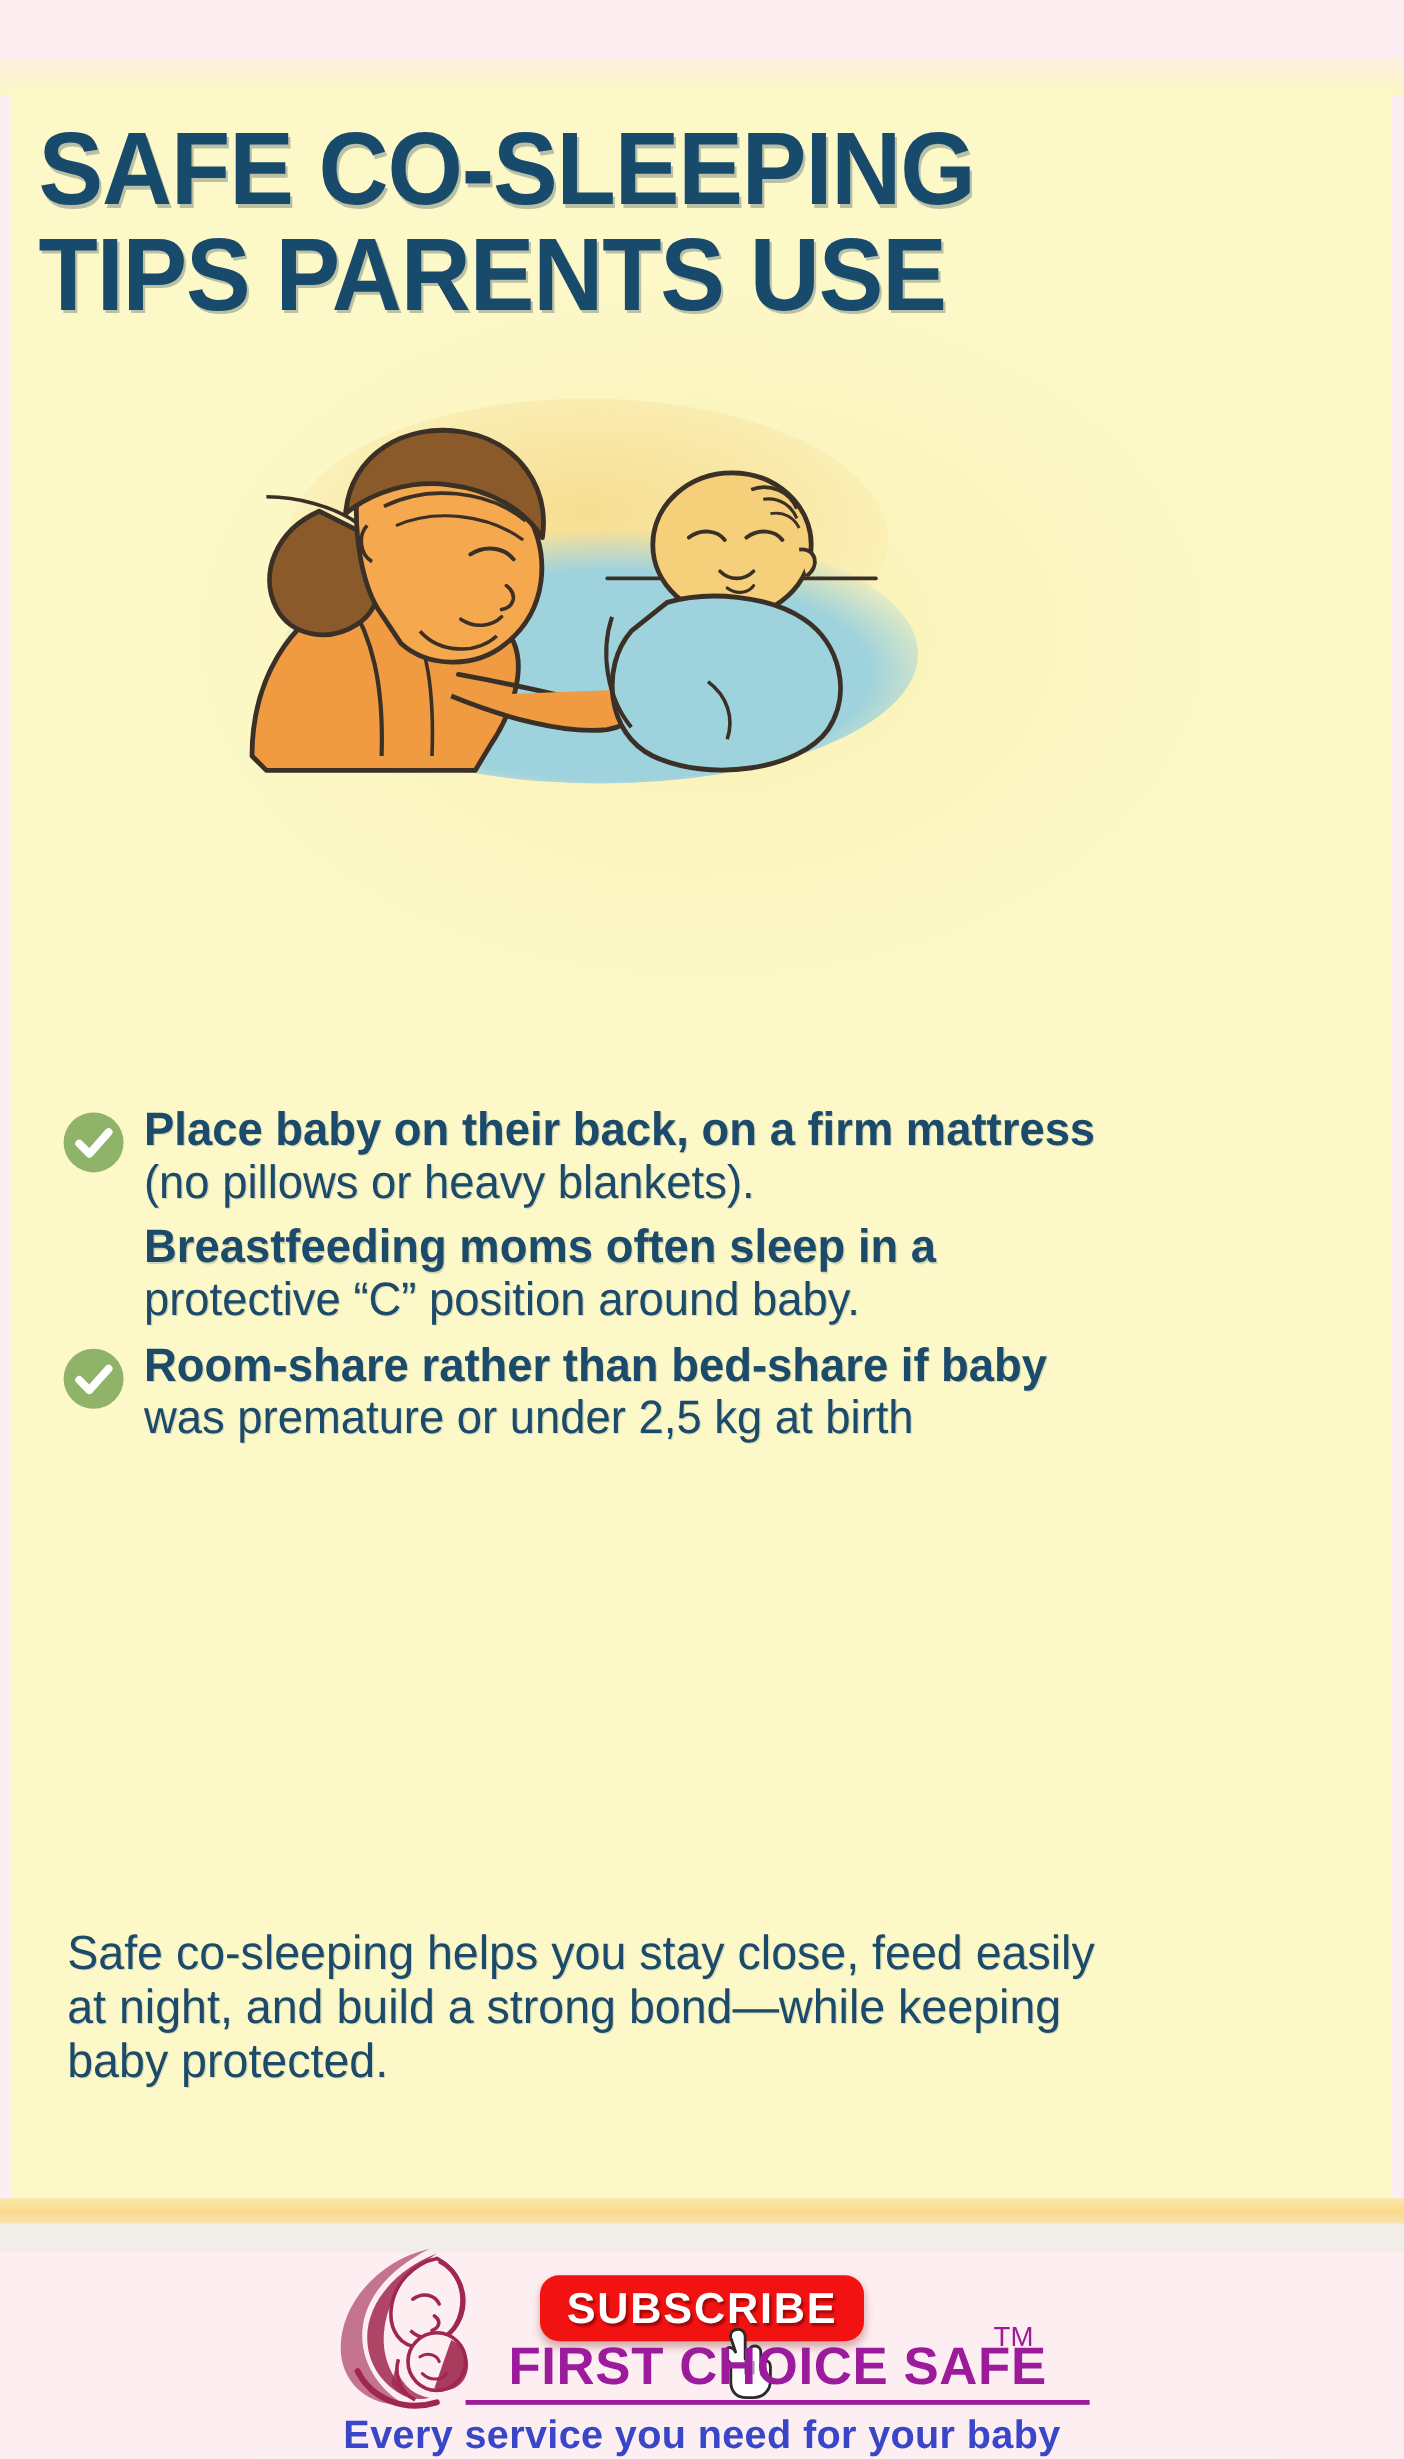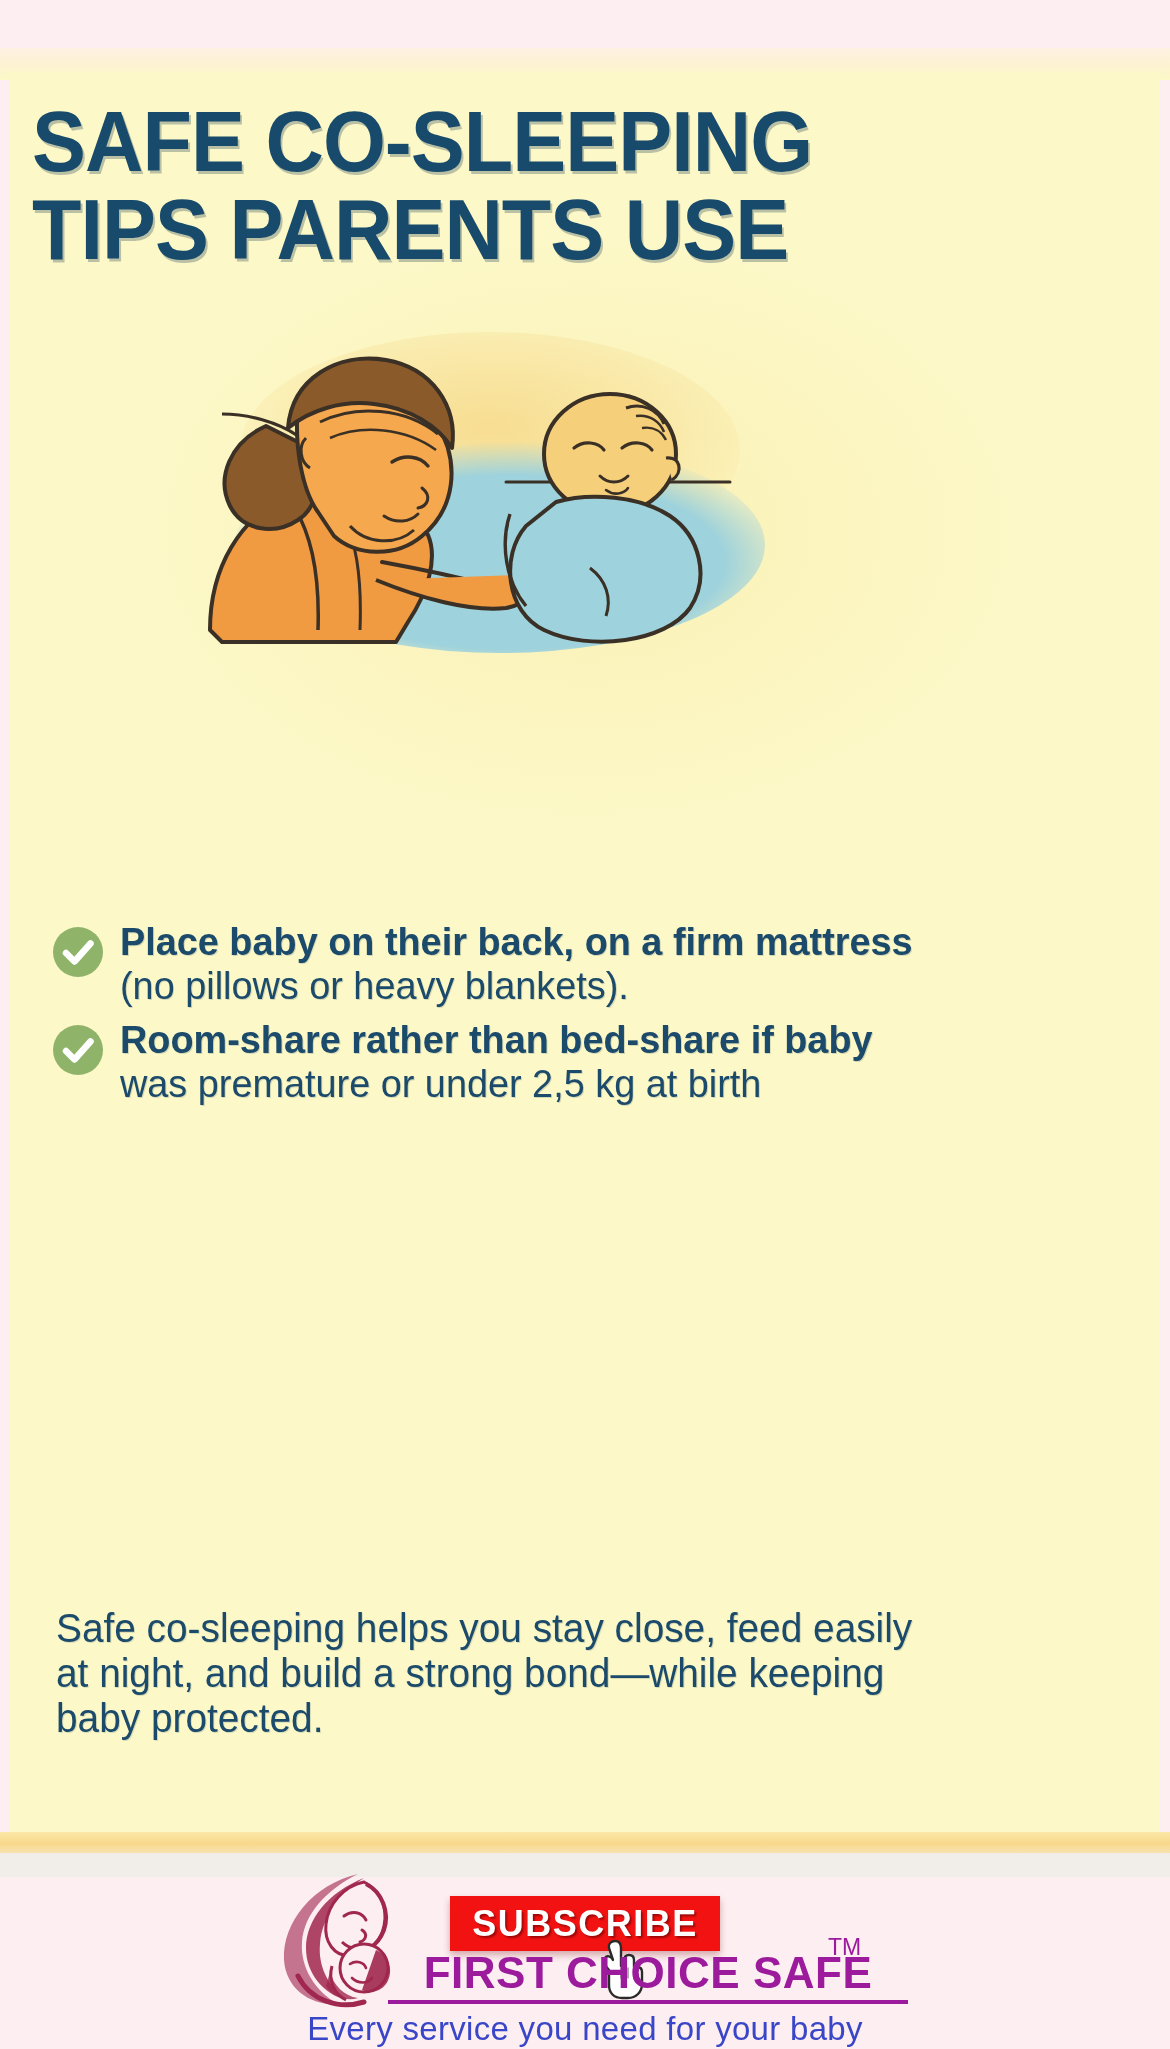--- a/index.html
+++ b/index.html
@@ -141,21 +141,21 @@
     left: 272px; top: 1868px;
     width: 132px; height: 140px;
   }
   .footer-logo svg { display: block; width: 132px; height: 140px; }
 
   .subscribe-btn {
     position: absolute;
     left: 450px; top: 1896px;
     width: 270px; height: 55px;
     background: #f31212;
-    border-radius: 0;
+    border-radius: 16px;
     box-shadow: 0 4px 7px rgba(120,0,0,0.3);
     display: flex;
     align-items: center;
     justify-content: center;
   }
   .subscribe-btn span {
     color: #ffffff;
     font-family: "Liberation Sans Narrow", "Liberation Sans", sans-serif;
     font-weight: 700;
     font-size: 36px;
@@ -194,21 +194,21 @@
     font-size: 23px;
   }
 
   .brand-tagline {
     position: absolute;
     left: 0; top: 2010px;
     width: 1170px;
     text-align: center;
     color: #3a46c8;
     font-family: "Liberation Sans Narrow", "Liberation Sans", sans-serif;
-    font-weight: 400;
+    font-weight: 700;
     font-size: 33px;
     letter-spacing: 0.3px;
   }
 </style>
 </head>
 <body>
 
 <div class="poster">
 
   <div class="band-top-pink"></div>
@@ -307,20 +307,27 @@
       </span>
       <span class="tip-text">
         <span class="ln1">Place baby on their back, on a firm mattress</span>
         <span class="ln2">(no pillows or heavy blankets).</span>
       </span>
     </div>
 
 
 
 
+    <div class="tip">
+      <span class="tick blank"></span>
+      <span class="tip-text">
+        <span class="ln1">Breastfeeding moms often sleep in a</span>
+        <span class="ln2">protective “C” position around baby.</span>
+      </span>
+    </div>
 
     <div class="tip">
       <span class="tick">
         <svg viewBox="0 0 52 52" xmlns="http://www.w3.org/2000/svg">
           <circle cx="26" cy="26" r="25" fill="#8fb469"></circle>
           <path d="M14 27 L22.5 35.5 L38.5 17.5" stroke="#ffffff" stroke-width="6.5" fill="none" stroke-linecap="round" stroke-linejoin="round"></path>
         </svg>
       </span>
       <span class="tip-text">
         <span class="ln1">Room-share rather than bed-share if baby</span>

